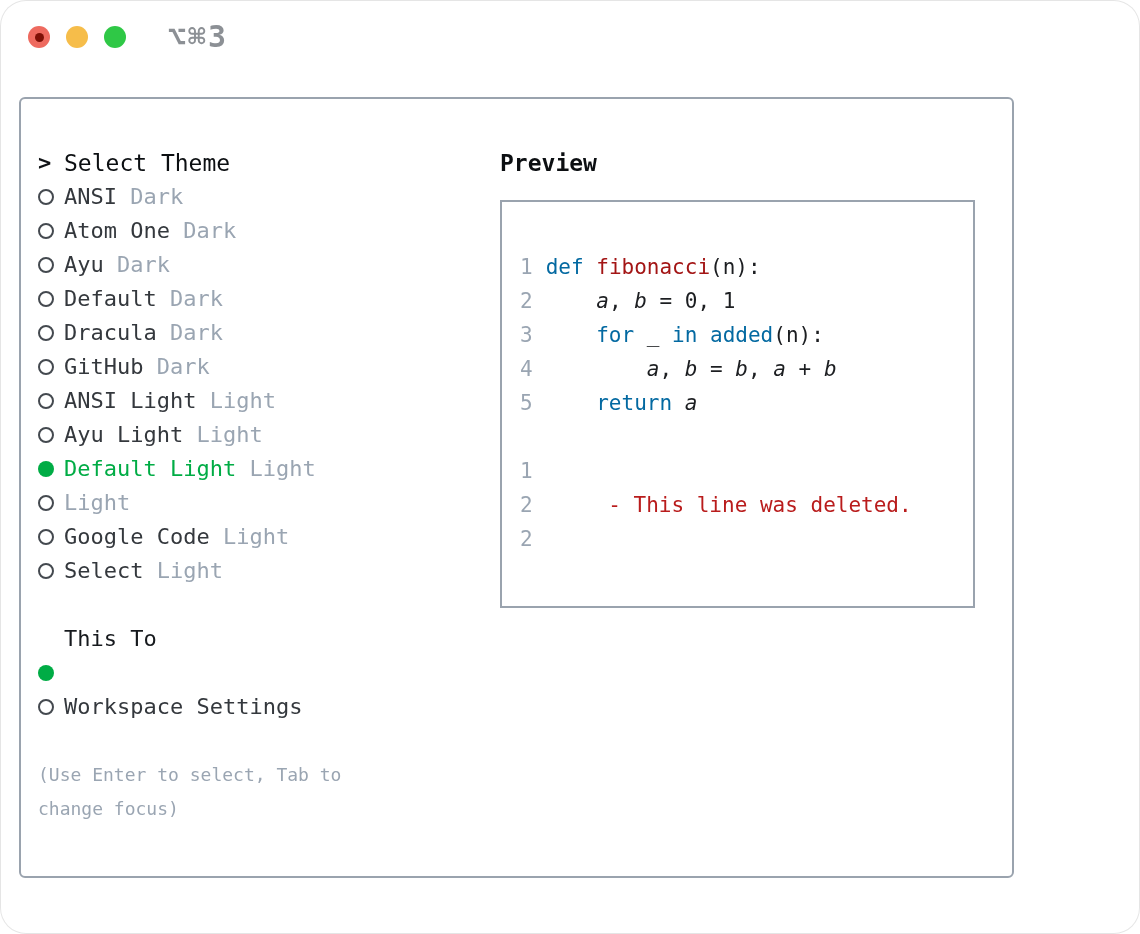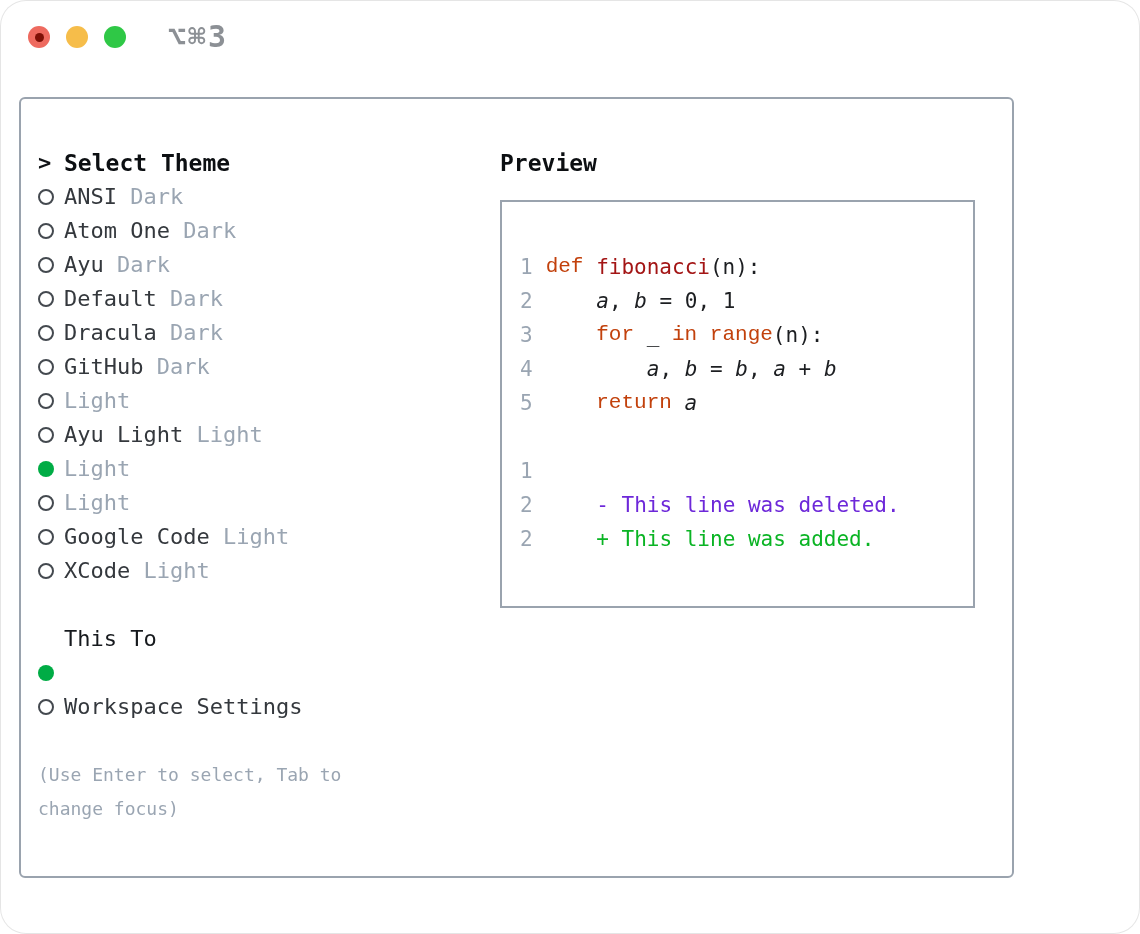--- a/index.html
+++ b/index.html
@@ -101,21 +101,21 @@
     box-sizing: content-box;
     background: transparent;
   }
   .radio.selected {
     width: 16px;
     height: 16px;
     border: none;
     background: #00ac45;
   }
   .header-label {
-    font-weight: bold;
+    font-weight: normal;
     color: #0c0f12;
     font-size: 23px;
   }
   .item-name { color: #34383d; text-align: center; }
   .item-name.selected-text { color: #00ac45; }
   .item-variant { color: #9aa5b2; }
   .section-label { color: #16191d; }
   .option-label { color: #34383d; }
   .option-label.selected-text { color: #00ac45; }
   .hint-row {
@@ -155,25 +155,25 @@
     line-height: 34px;
     font-size: 21px;
     white-space: pre;
   }
   .ln {
     flex: 0 0 auto;
     color: #9aa5b2;
     min-width: 13px;
   }
   .tok-p   { color: #1c1e21; }
-  .tok-kw  { color: #c2410c; font-family: Liberation Mono, monospace; }
+  .tok-kw  { color: #0369a1; }
   .tok-fn  { color: #a31515; }
   .tok-var { color: #1c1e21; font-style: italic; }
   .tok-ctx { color: #8d959f; }
-  .tok-del { color: #6d28d9; }
+  .tok-del { color: #b91c1c; margin-left: 12px; }
   .tok-add { color: #0ab424; }
 </style>
 </head>
 <body>
 
 <div class="window">
 
   <div class="traffic-lights" id="traffic-lights">
       <div class="traffic-light" style="background: rgb(238, 106, 95);">
         <span class="inner-dot"></span>
@@ -191,26 +191,26 @@
         <span class="marker prompt">&gt;</span>
         <span class="header-label">Select Theme</span>
       </div>
       <div id="theme-list">
           <div class="row"><span class="marker"><span class="radio"></span></span><span class="item-name">ANSI </span><span class="item-variant">Dark</span></div>
           <div class="row"><span class="marker"><span class="radio"></span></span><span class="item-name">Atom One </span><span class="item-variant">Dark</span></div>
           <div class="row"><span class="marker"><span class="radio"></span></span><span class="item-name">Ayu </span><span class="item-variant">Dark</span></div>
           <div class="row"><span class="marker"><span class="radio"></span></span><span class="item-name">Default </span><span class="item-variant">Dark</span></div>
           <div class="row"><span class="marker"><span class="radio"></span></span><span class="item-name">Dracula </span><span class="item-variant">Dark</span></div>
           <div class="row"><span class="marker"><span class="radio"></span></span><span class="item-name">GitHub </span><span class="item-variant">Dark</span></div>
-          <div class="row"><span class="marker"><span class="radio"></span></span><span class="item-variant">Light</span></div>
+          <div class="row"><span class="marker"><span class="radio"></span></span><span class="item-name">ANSI Light </span><span class="item-variant">Light</span></div>
           <div class="row"><span class="marker"><span class="radio"></span></span><span class="item-name">Ayu Light </span><span class="item-variant">Light</span></div>
-          <div class="row"><span class="marker"><span class="radio selected"></span></span><span class="item-variant">Light</span></div>
+          <div class="row"><span class="marker"><span class="radio selected"></span></span><span class="item-name selected-text">Default Light </span><span class="item-variant">Light</span></div>
           <div class="row"><span class="marker"><span class="radio"></span></span><span class="item-variant">Light</span></div>
           <div class="row"><span class="marker"><span class="radio"></span></span><span class="item-name">Google Code </span><span class="item-variant">Light</span></div>
-          <div class="row"><span class="marker"><span class="radio"></span></span><span class="item-name">XCode </span><span class="item-variant">Light</span></div>
+          <div class="row"><span class="marker"><span class="radio"></span></span><span class="item-name">Select </span><span class="item-variant">Light</span></div>
         </div>
 
       <div class="spacer"></div>
 
       <div class="row">
         <span class="marker"></span>
         <span class="section-label">This To</span>
       </div>
       <div id="apply-list">
           <div class="row"><span class="marker"><span class="radio selected"></span></span></div>
@@ -221,24 +221,24 @@
 
       <div class="hint-row">(Use Enter to select, Tab to</div>
       <div class="hint-row">change focus)</div>
     </div>
 
     <div class="preview-col">
       <div class="preview-header">Preview</div>
       <div class="preview-box" id="preview-box">
           <div class="code-row"><span class="ln">1</span><span class="tok-p"> </span><span class="tok-kw">def</span><span class="tok-p"> </span><span class="tok-fn">fibonacci</span><span class="tok-p">(n):</span></div>
           <div class="code-row"><span class="ln">2</span><span class="tok-p">     </span><span class="tok-var">a</span><span class="tok-p">, </span><span class="tok-var">b</span><span class="tok-p"> = 0, 1</span></div>
-          <div class="code-row"><span class="ln">3</span><span class="tok-p">     </span><span class="tok-kw">for</span><span class="tok-p"> _ </span><span class="tok-kw">in</span><span class="tok-p"> </span><span class="tok-kw">range</span><span class="tok-p">(n):</span></div>
+          <div class="code-row"><span class="ln">3</span><span class="tok-p">     </span><span class="tok-kw">for</span><span class="tok-p"> _ </span><span class="tok-kw">in</span><span class="tok-p"> </span><span class="tok-kw">added</span><span class="tok-p">(n):</span></div>
           <div class="code-row"><span class="ln">4</span><span class="tok-p">         </span><span class="tok-var">a</span><span class="tok-p">, </span><span class="tok-var">b</span><span class="tok-p"> = </span><span class="tok-var">b</span><span class="tok-p">, </span><span class="tok-var">a</span><span class="tok-p"> + </span><span class="tok-var">b</span></div>
           <div class="code-row"><span class="ln">5</span><span class="tok-p">     </span><span class="tok-kw">return</span><span class="tok-p"> </span><span class="tok-var">a</span></div>
           <div class="code-row"><span class="ln"></span></div>
           <div class="code-row"><span class="ln">1</span></div>
           <div class="code-row"><span class="ln">2</span><span class="tok-p">     </span><span class="tok-del">- This line was deleted.</span></div>
-          <div class="code-row"><span class="ln">2</span><span class="tok-p">     </span><span class="tok-add">+ This line was added.</span></div>
+          <div class="code-row"><span class="ln">2</span><span class="tok-p">     </span></div>
         </div>
     </div>
 
   </div>
 </div>
 
 </body></html>

